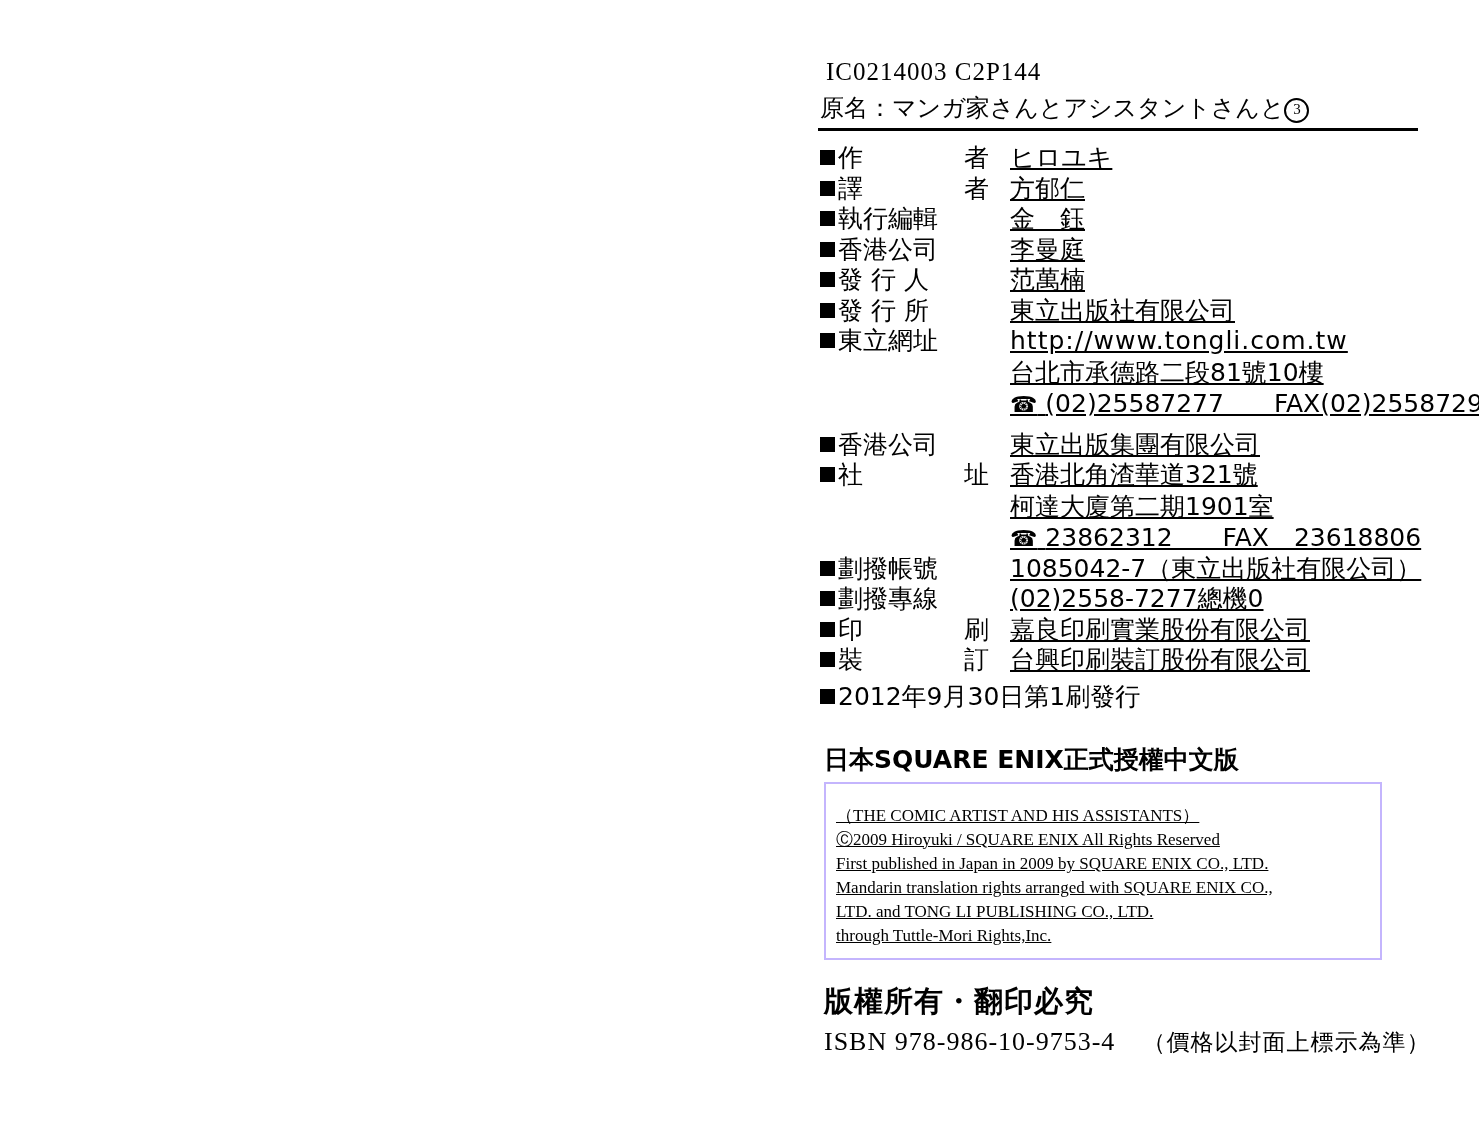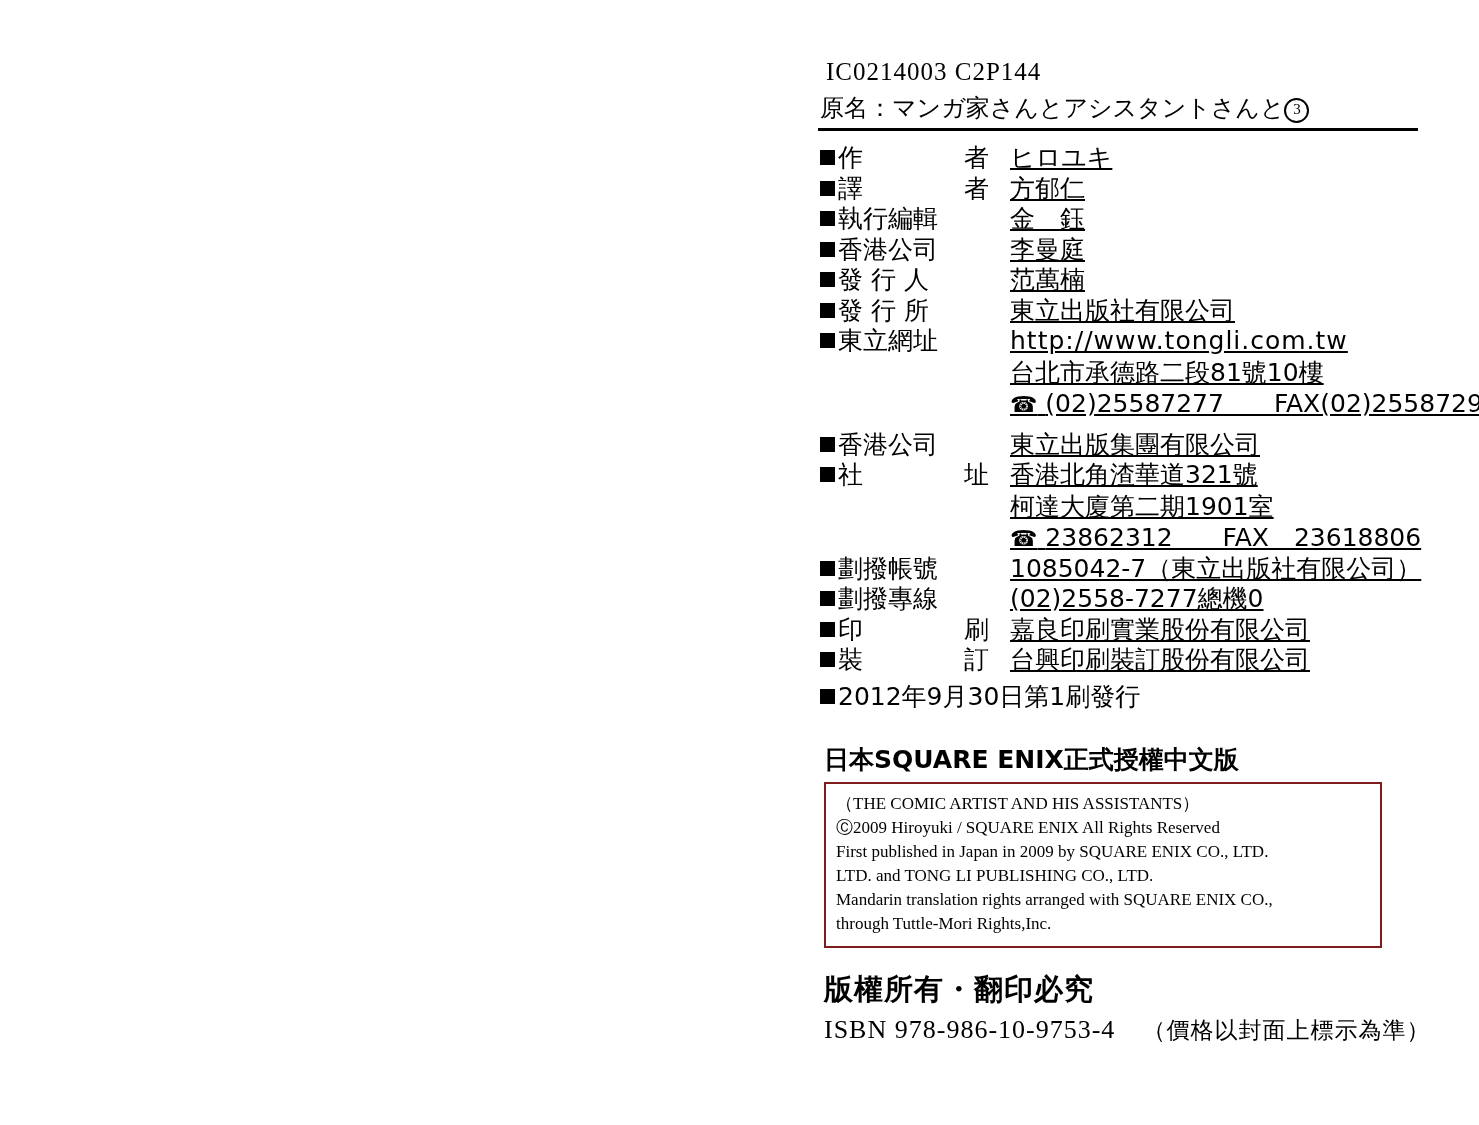--- a/index.html
+++ b/index.html
@@ -140,25 +140,26 @@
 
   .jp-line {
     font-family: "DejaVu Sans", sans-serif;
     font-weight: bold;
     font-size: 25px;
     margin: 30px 0 6px 6px;
     white-space: nowrap;
   }
 
   .credit-box {
-    border: 2px solid #7f1d1d;
+    border: 2px solid #c4b5fd;
     width: 558px;
-    padding: 8px 10px 10px 10px;
+    padding: 20px 10px 10px 10px;
     margin-left: 6px;
     box-sizing: border-box;
+    text-decoration: underline;
   }
   .credit-box div {
     font-family: "Liberation Serif", serif;
     font-size: 17px;
     line-height: 1.42;
     white-space: nowrap;
   }
 
   .footer {
     margin: 22px 0 0 6px;
@@ -284,22 +285,22 @@
     </table>
 
     <div class="single-line"><span class="sq"></span><span>2012年9月30日第1刷發行</span></div>
 
     <div class="jp-line">日本SQUARE  ENIX正式授權中文版</div>
 
     <div class="credit-box">
       <div>（THE COMIC ARTIST AND HIS ASSISTANTS）</div>
       <div>Ⓒ2009  Hiroyuki / SQUARE ENIX  All Rights Reserved</div>
       <div>First published in Japan in 2009 by SQUARE ENIX CO., LTD.</div>
+      <div>Mandarin translation rights arranged with SQUARE ENIX CO.,</div>
       <div>LTD. and TONG LI PUBLISHING CO., LTD.</div>
-      <div>Mandarin translation rights arranged with SQUARE ENIX CO.,</div>
       <div>through Tuttle-Mori Rights,Inc.</div>
     </div>
 
     <div class="footer">
       <div class="footer-1">版權所有・翻印必究</div>
       <div class="footer-3"><span>ISBN  978-986-10-9753-4</span>　<span class="note">（價格以封面上標示為準）</span></div>
     </div>
 
   </div>
 </div>

